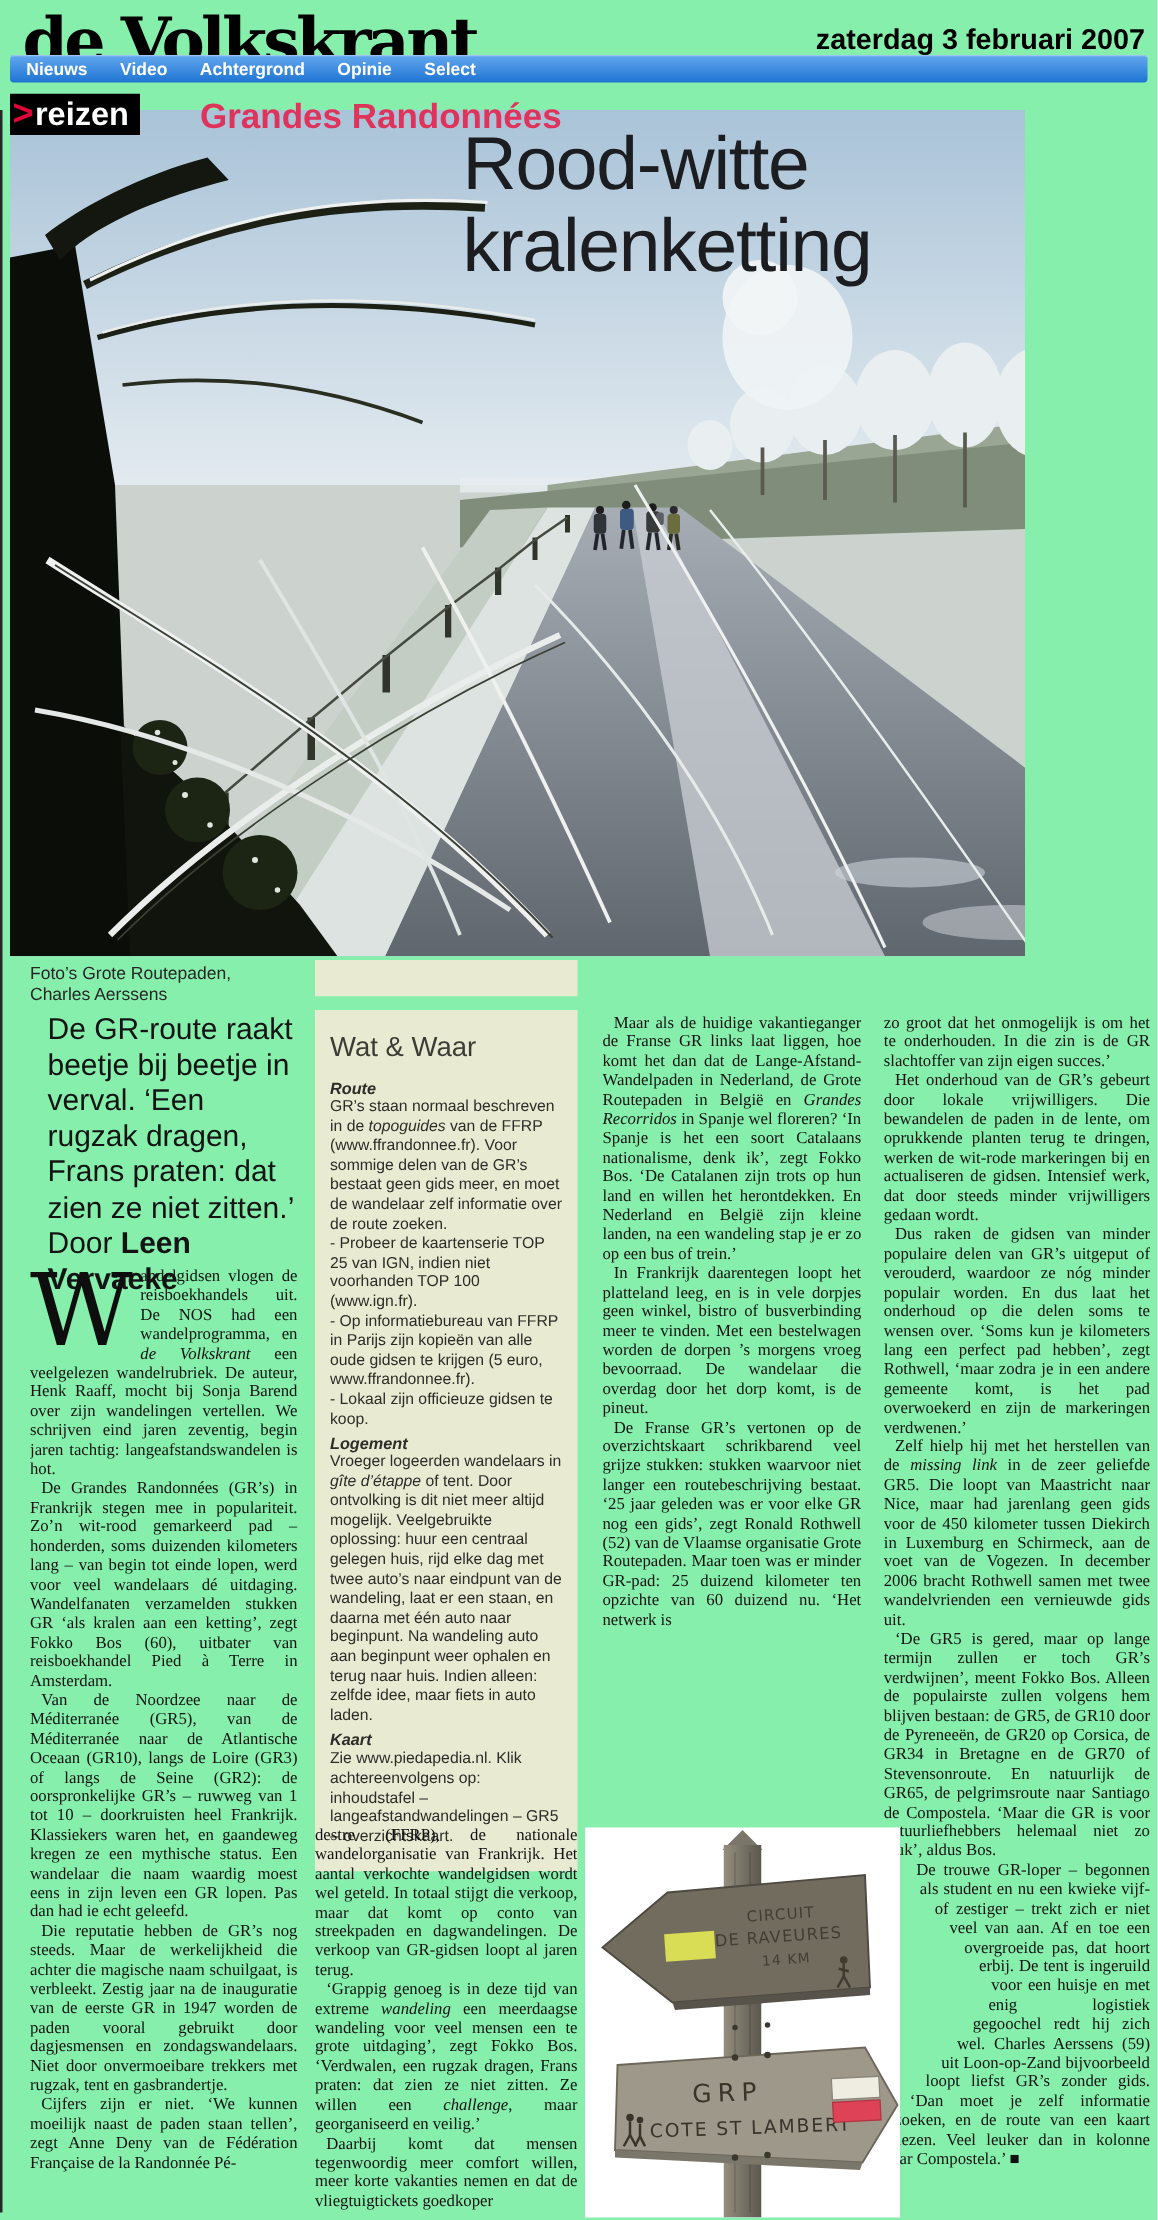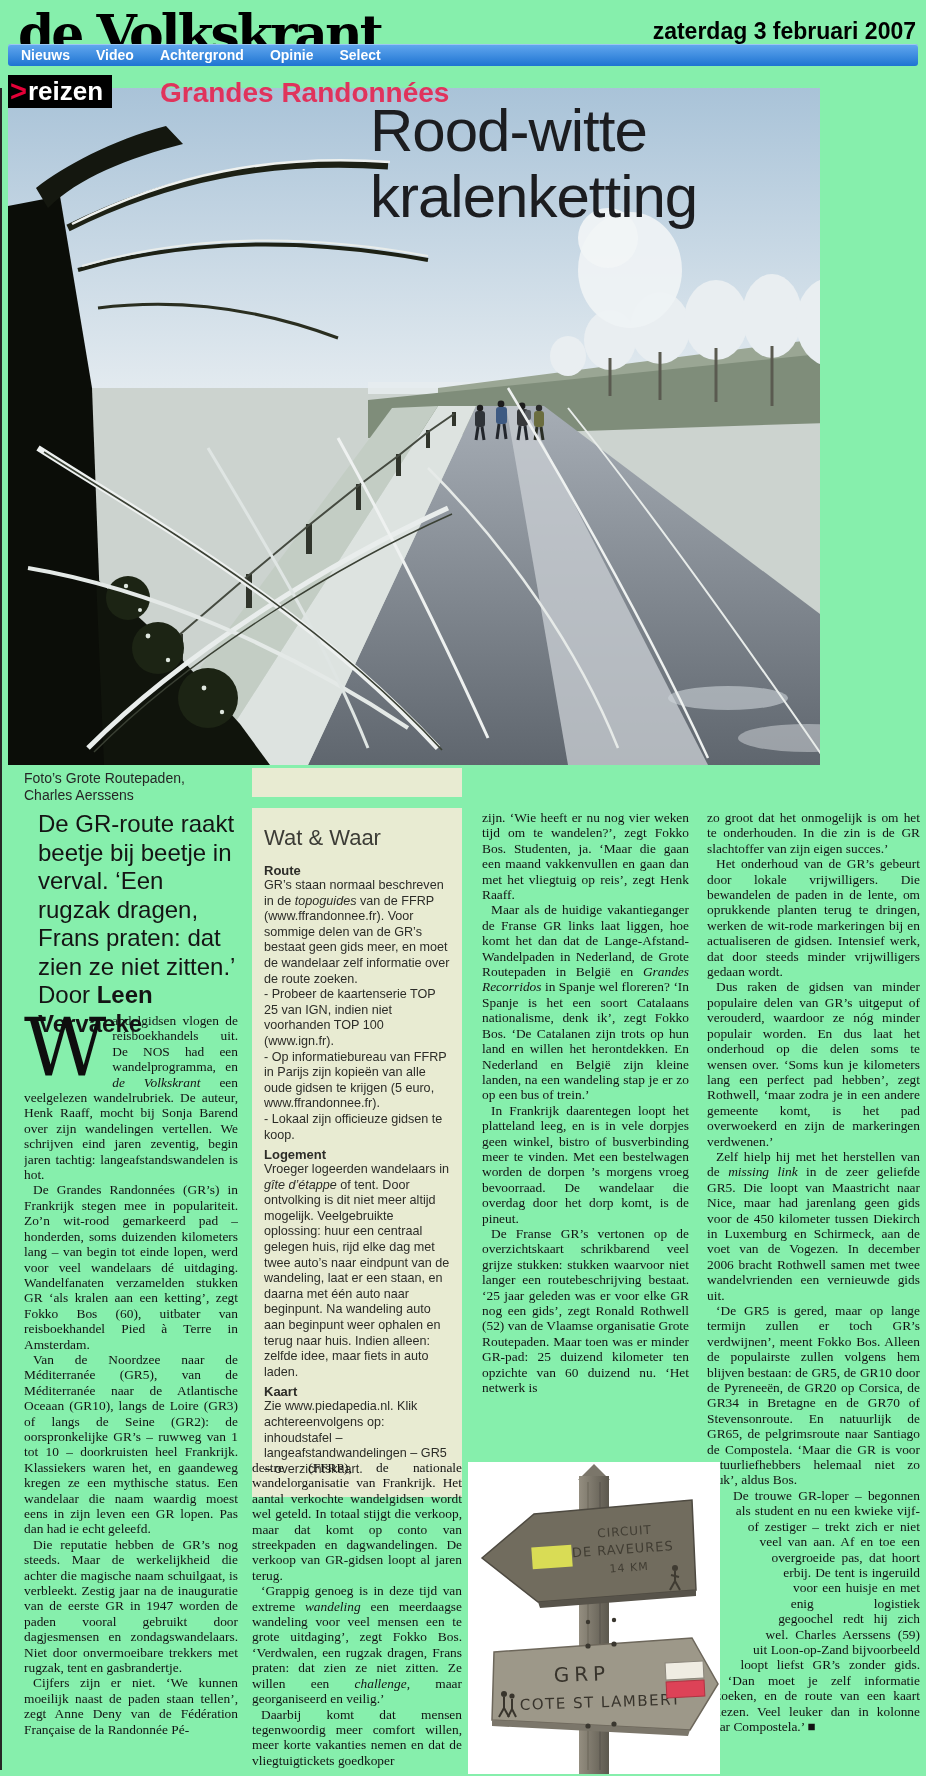--- a/index.html
+++ b/index.html
@@ -28,21 +28,21 @@
   .credit{position:absolute;left:24px;top:770px;font-size:14px;line-height:17px;color:#262626;}
   .left-rule{position:absolute;left:0;top:88px;width:2px;height:1682px;background:#262626;}
   
   .intro{position:absolute;left:38px;top:810px;width:204px;font-size:24px;line-height:28.5px;color:#141414;}
   .intro b{font-weight:700;}
   
   .strip{position:absolute;left:252px;top:768px;width:210px;height:29px;background:#e8ebd2;}
   .infobox{position:absolute;left:252px;top:808px;width:210px;height:689px;background:#e8ebd2;
            box-sizing:border-box;padding:17px 12px;overflow:hidden;}
   .infobox h2{margin:0 0 12px;font-size:22px;font-weight:400;color:#3c3c36;}
-  .infobox h3{margin:4px 0 0;font-size:13px;font-weight:700;color:#2c2c28;}
+  .infobox h3{margin:4px 0 0;font-size:13px;font-weight:700;color:#2c2c28;font-style:italic;}
   .infobox p{margin:0;font-size:12.6px;line-height:15.6px;color:#2c2c28;}
   
   .col{position:absolute;font-family:"Liberation Serif",serif;font-size:13.4px;line-height:15.4px;
        text-align:justify;color:#121212;}
   .col p{margin:0;text-indent:9px;}
   .col p.first{text-indent:0;}
   .col1{left:24px;top:1013px;width:214px;height:762px;overflow:hidden;}
   .col2{left:252px;top:1448px;width:210px;height:326px;overflow:hidden;margin-top:12px;}
   .col3{left:482px;top:810px;width:207px;height:645px;overflow:hidden;}
   .col4{left:707px;top:810px;width:213px;height:948px;overflow:hidden;}
@@ -220,21 +220,20 @@
     <p><span>Cijfers zijn er niet. ‘We kunnen moeilijk naast de paden staan tellen’, zegt Anne Deny van de Fédération Française de la Randonnée Pé-</span></p>
   </div>
 
   <div class="col col2">
     <p class="first"><span>destre (FFRP), de nationale wandelorganisatie van Frankrijk. Het aantal verkochte wandelgidsen wordt wel geteld. In totaal stijgt die verkoop, maar dat komt op conto van streekpaden en dagwandelingen. De verkoop van GR-gidsen loopt al jaren terug.</span></p>
     <p><span>‘Grappig genoeg is in deze tijd van extreme </span><i>wandeling</i><span> een meerdaagse wandeling voor veel mensen een te grote uitdaging’, zegt Fokko Bos. ‘Verdwalen, een rugzak dragen, Frans praten: dat zien ze niet zitten. Ze willen een </span><i>challenge</i><span>, maar georganiseerd en veilig.’</span></p>
     <p><span>Daarbij komt dat mensen tegenwoordig meer comfort willen, meer korte vakanties nemen en dat de vliegtuigtickets goedkoper</span></p>
   </div>
 
   <div class="col col3">
-    <p class="first"><span>zijn. ‘Wie heeft er nu nog vier weken tijd om te wandelen?’, zegt Fokko Bos. Studenten, ja. ‘Maar die gaan een maand vakkenvullen en gaan dan met het vliegtuig op reis’, zegt Henk Raaff.</span></p>
     <p><span>Maar als de huidige vakantieganger de Franse GR links laat liggen, hoe komt het dan dat de Lange-Afstand-Wandelpaden in Nederland, de Grote Routepaden in België en </span><i>Grandes Recorridos</i><span> in Spanje wel floreren? ‘In Spanje is het een soort Catalaans nationalisme, denk ik’, zegt Fokko Bos. ‘De Catalanen zijn trots op hun land en willen het herontdekken. En Nederland en België zijn kleine landen, na een wandeling stap je er zo op een bus of trein.’</span></p>
     <p><span>In Frankrijk daarentegen loopt het platteland leeg, en is in vele dorpjes geen winkel, bistro of busverbinding meer te vinden. Met een bestelwagen worden de dorpen ’s morgens vroeg bevoorraad. De wandelaar die overdag door het dorp komt, is de pineut.</span></p>
     <p><span>De Franse GR’s vertonen op de overzichtskaart schrikbarend veel grijze stukken: stukken waarvoor niet langer een routebeschrijving bestaat. ‘25 jaar geleden was er voor elke GR nog een gids’, zegt Ronald Rothwell (52) van de Vlaamse organisatie Grote Routepaden. Maar toen was er minder GR-pad: 25 duizend kilometer ten opzichte van 60 duizend nu. ‘Het netwerk is</span></p>
   </div>
 
   <div class="col col4">
     <p class="first"><span>zo groot dat het onmogelijk is om het te onderhouden. In die zin is de GR slachtoffer van zijn eigen succes.’</span></p>
     <p><span>Het onderhoud van de GR’s gebeurt door lokale vrijwilligers. Die bewandelen de paden in de lente, om oprukkende planten terug te dringen, werken de wit-rode markeringen bij en actualiseren de gidsen. Intensief werk, dat door steeds minder vrijwilligers gedaan wordt.</span></p>
     <p><span>Dus raken de gidsen van minder populaire delen van GR’s uitgeput of verouderd, waardoor ze nóg minder populair worden. En dus laat het onderhoud op die delen soms te wensen over. ‘Soms kun je kilometers lang een perfect pad hebben’, zegt Rothwell, ‘maar zodra je in een andere gemeente komt, is het pad overwoekerd en zijn de markeringen verdwenen.’</span></p>
     <p><span>Zelf hielp hij met het herstellen van de </span><i>missing link</i><span> in de zeer geliefde GR5. Die loopt van Maastricht naar Nice, maar had jarenlang geen gids voor de 450 kilometer tussen Diekirch in Luxemburg en Schirmeck, aan de voet van de Vogezen. In december 2006 bracht Rothwell samen met twee wandelvrienden een vernieuwde gids uit.</span></p>

